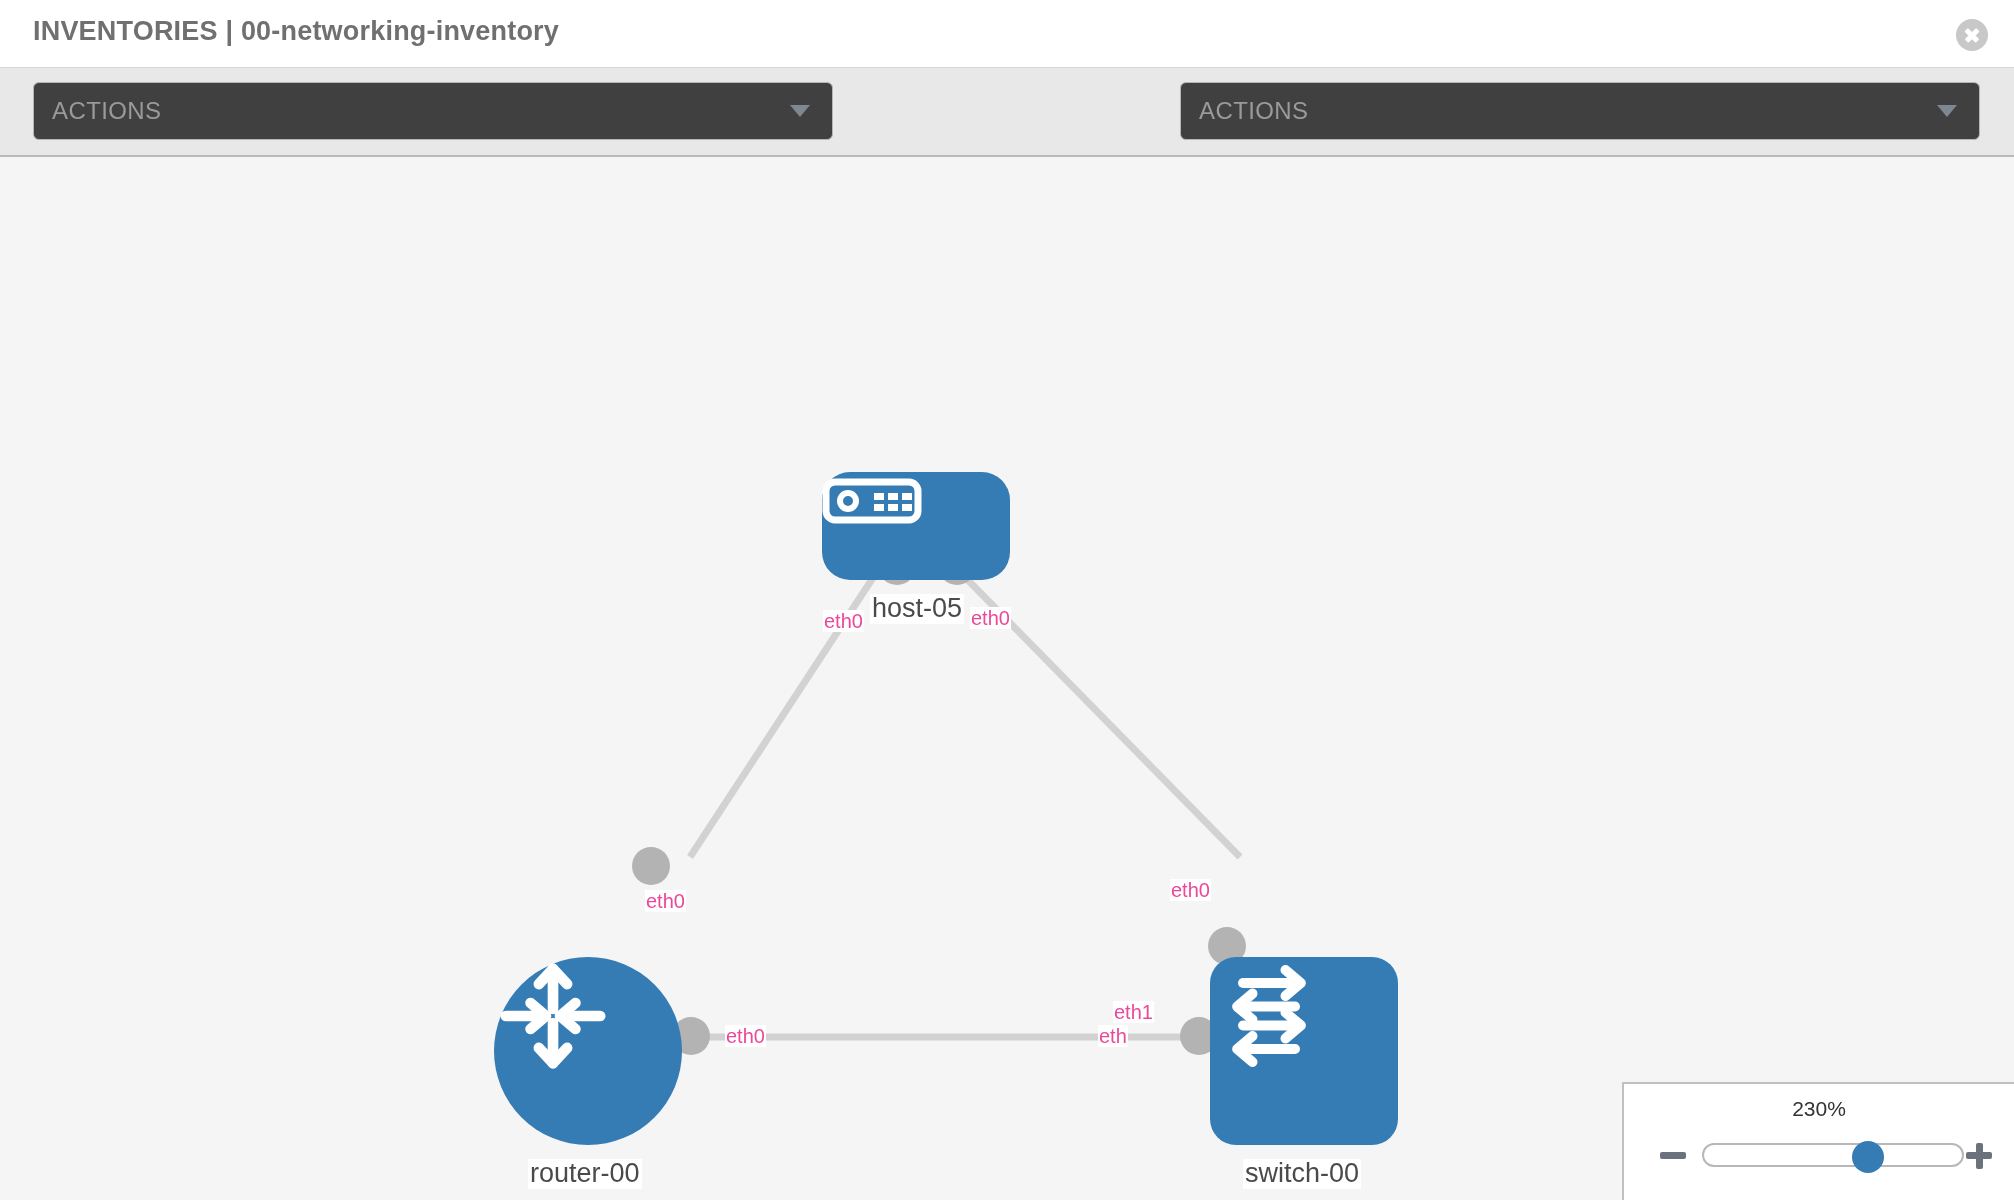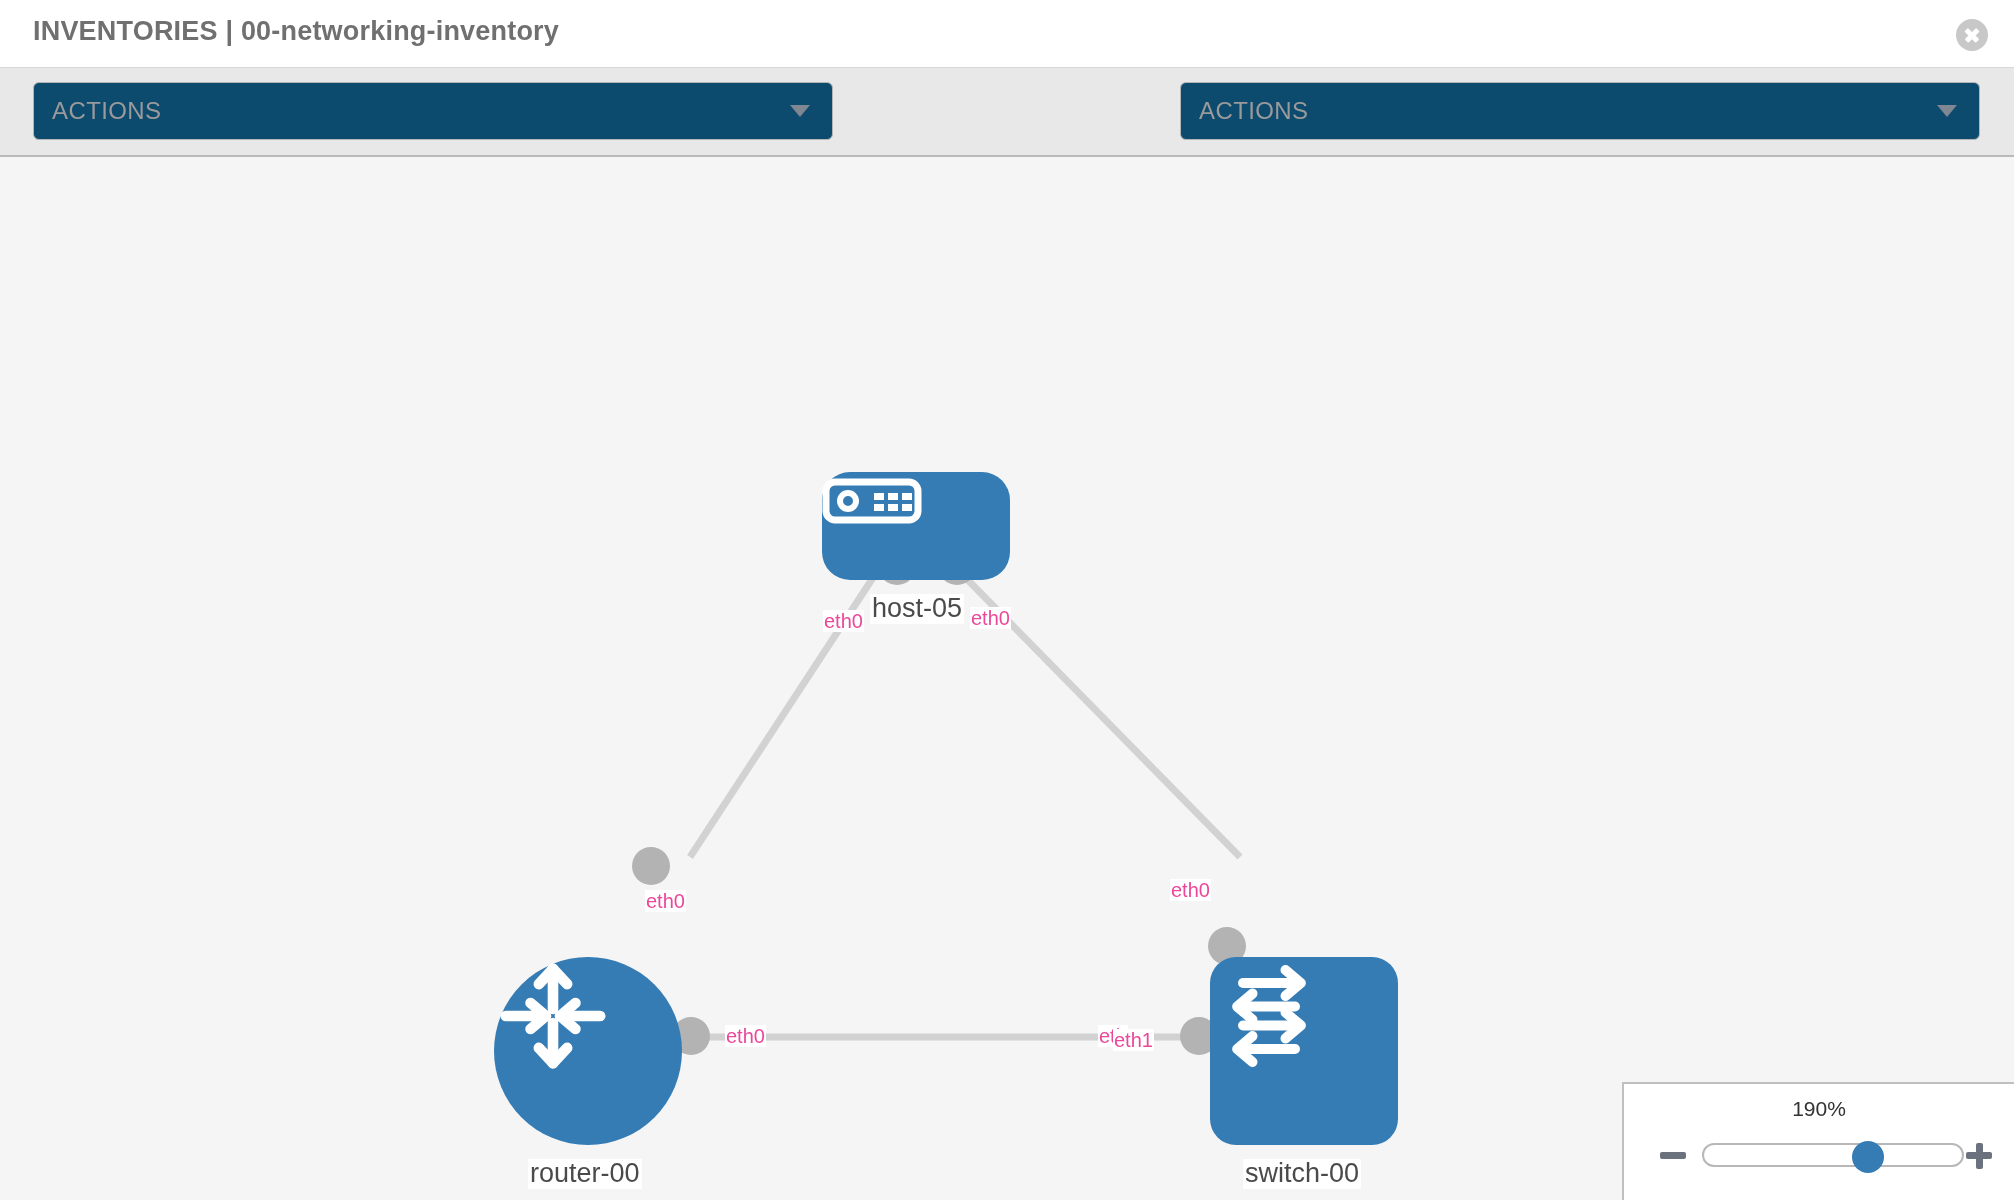--- a/index.html
+++ b/index.html
@@ -69,21 +69,21 @@
     left: 0; top: 68px;
     width: 2014px;
     height: 89px;
     background: #e8e8e8;
     border-bottom: 2px solid #b9b9b9;
     box-sizing: border-box;
   }
 
   .select-box {
     position: absolute;
-    background: #0c4a6e;
+    background: #404040;
     border: 1px solid #b5b5b5;
     border-radius: 6px;
     box-sizing: border-box;
     cursor: pointer;
   }
   .select-box .sel-label {
     position: absolute;
     left: 18px;
     top: 50%;
     transform: translateY(-50%);
@@ -342,25 +342,25 @@
           <path d="M28 58 H76"></path>
           <path d="M64 47 L77 58 L64 69"></path>
           <path d="M72 78 H24"></path>
           <path d="M36 67 L23 78 L36 89"></path>
         </g>
       </svg>
     </div>
     <div class="node-label" style="left:1243px; top:1002px;">switch-00</div>
     <div class="iface-label" style="left:1170px; top:722px;">eth0</div>
     <div class="iface-label" style="left:1098px; top:868px;">eth</div>
-    <div class="iface-label" style="left:1113px; top:872px;">eth1</div>
+    <div class="iface-label" style="left:1113px; top:844px;">eth1</div>
   </div>
 
   <div class="zoom-panel">
-    <div class="zoom-value">190%</div>
+    <div class="zoom-value">230%</div>
     <div class="zoom-row">
       <div class="zoom-minus"></div>
       <div class="zoom-track">
         <div class="zoom-handle"></div>
       </div>
       <div class="zoom-plus"></div>
     </div>
   </div>
 
 </div>

